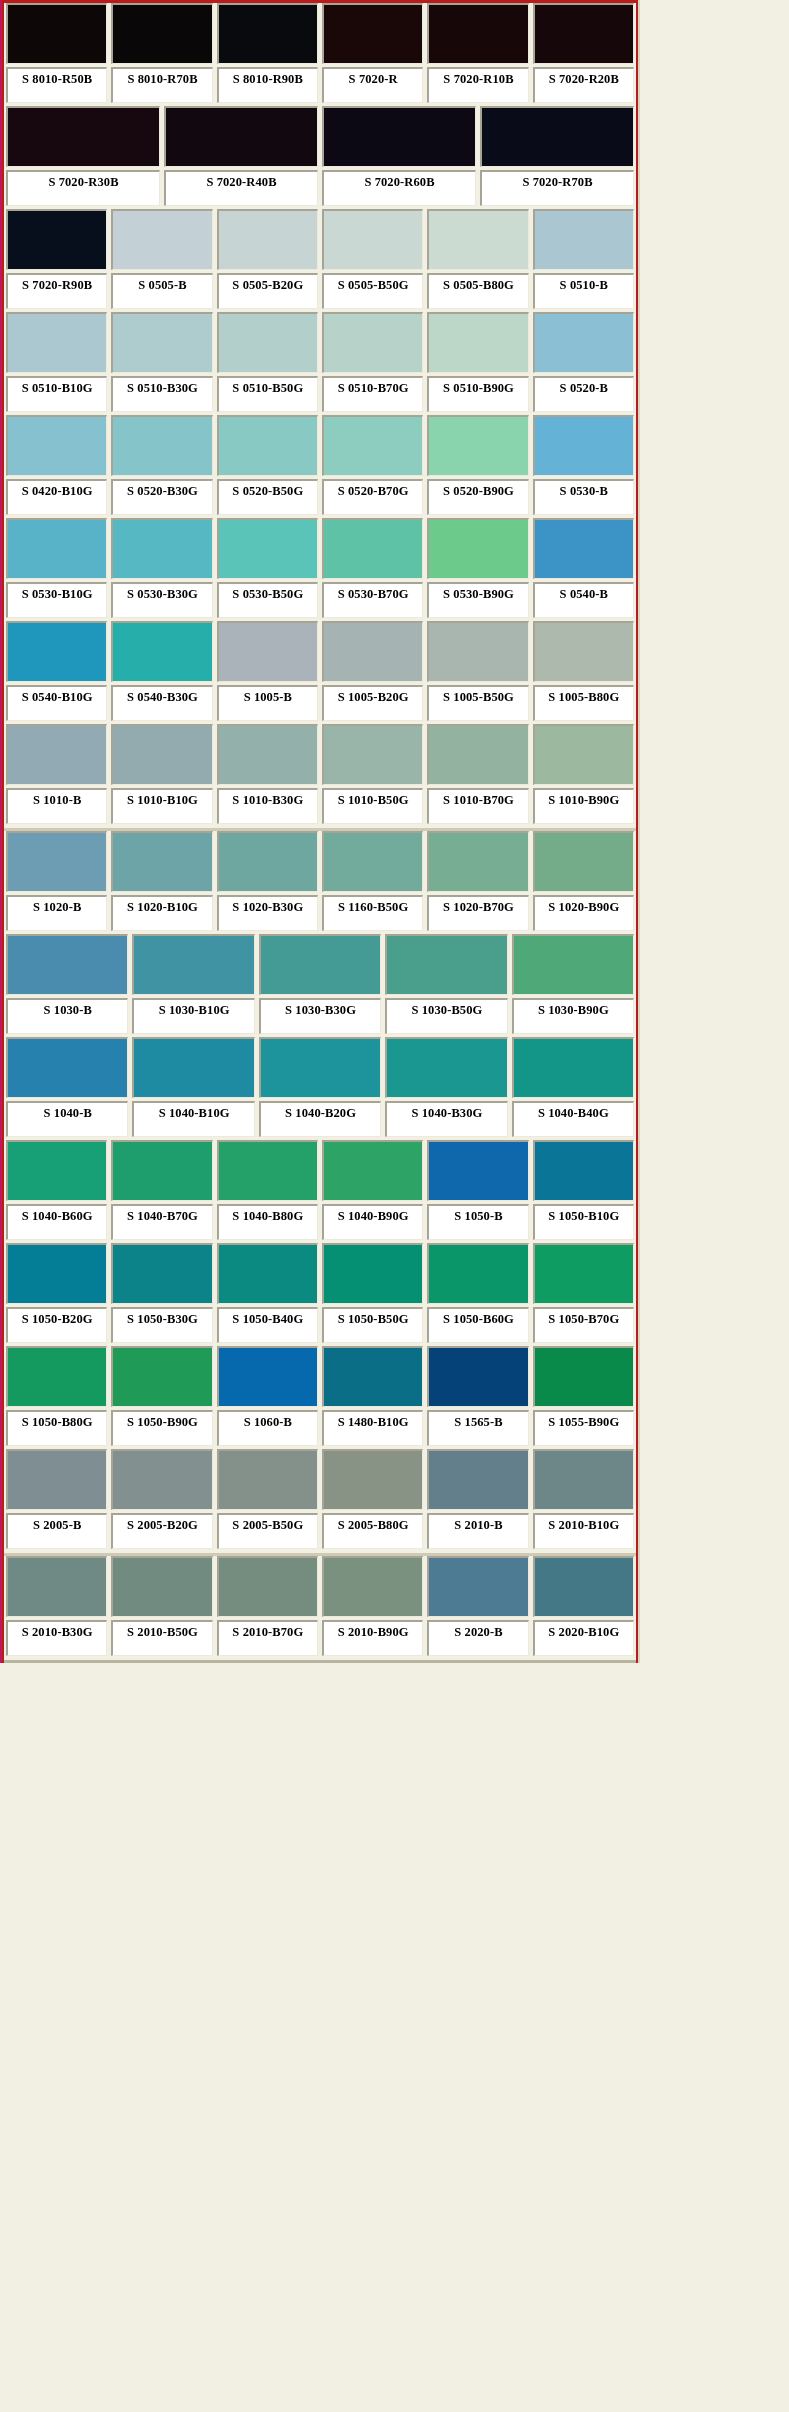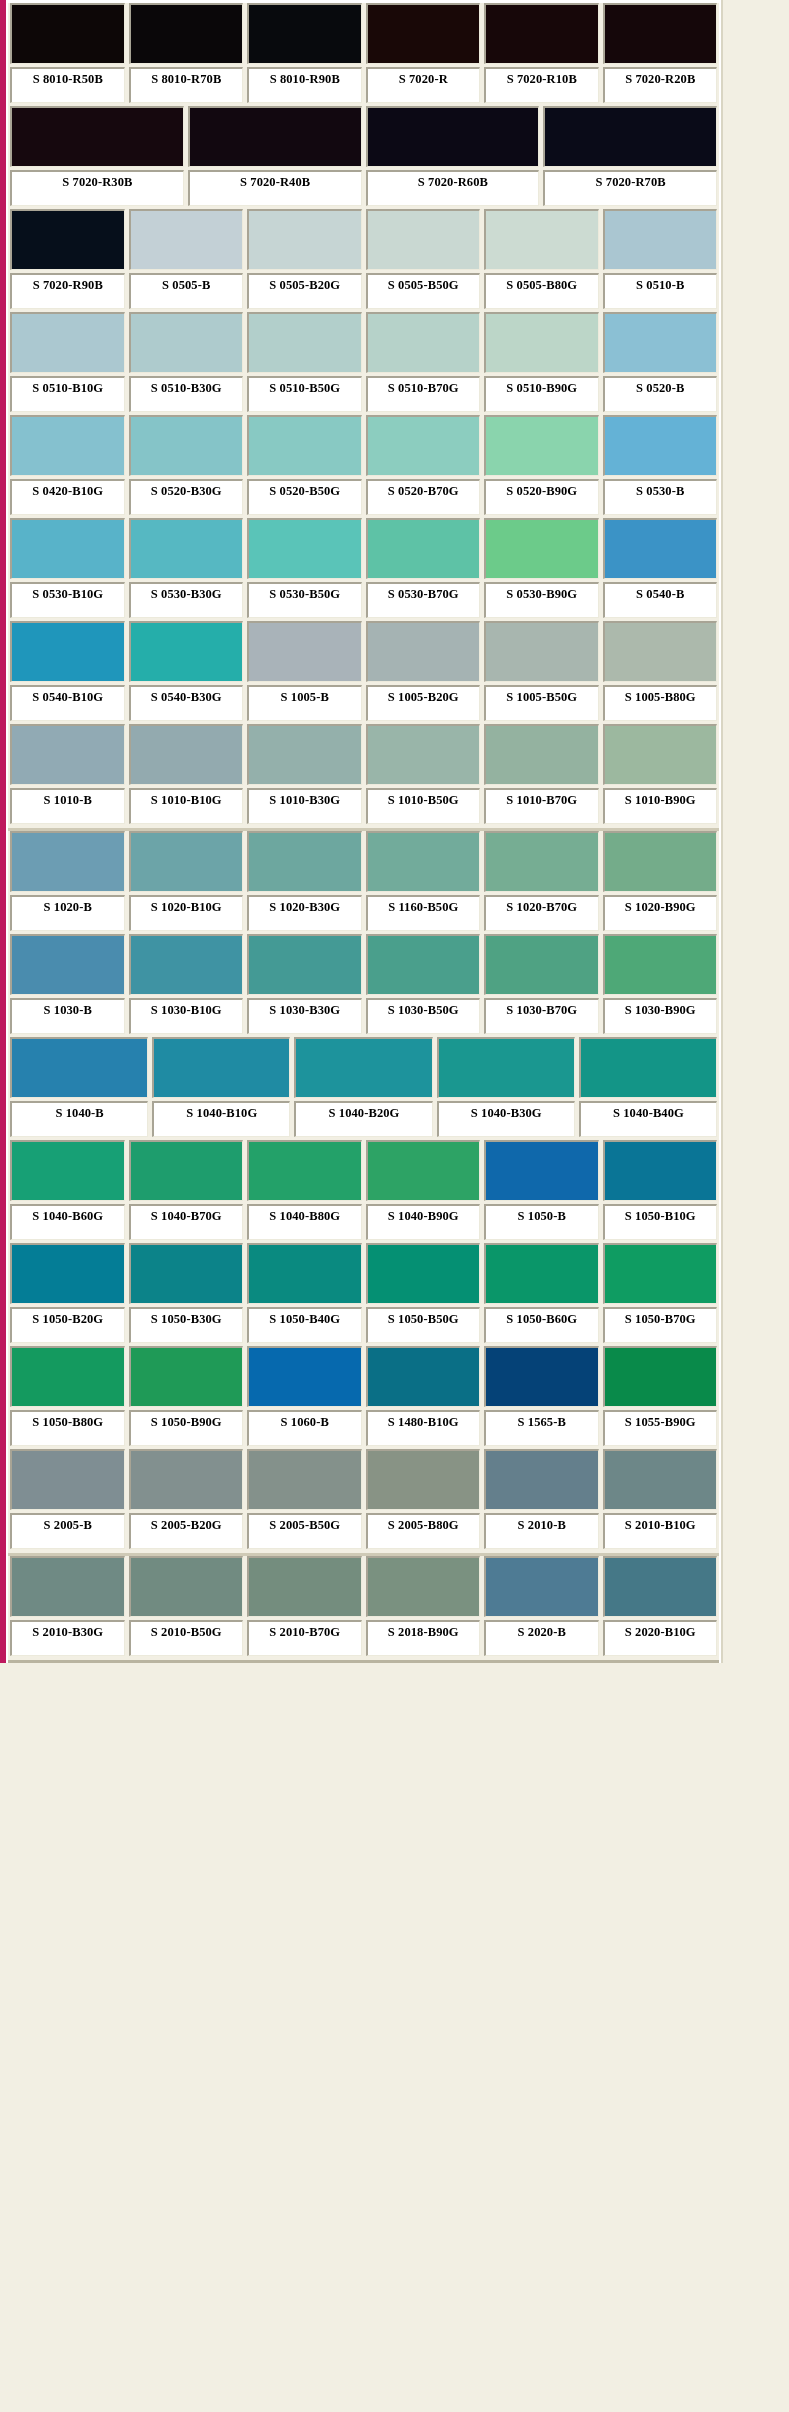--- a/index.html
+++ b/index.html
@@ -8,25 +8,25 @@
     padding: 0;
     background: #f2efe3;
   }
   body {
     width: 789px;
     height: 2412px;
     font-family: "Liberation Serif", "DejaVu Serif", serif;
     overflow: hidden;
   }
   #chart {
-    width: 723px;
+    width: 640px;
     box-sizing: border-box;
-    background: #ffffff;
+    background: #b91c1c;
     padding: 3px 2px 0 2px;
-    border-left: 6px solid #be185d;
+    border-left: 2px solid #be185d;
     border-right: 2px solid #d9d5c3;
   }
   .band {
     display: block;
     background: #f2efe3;
     border-bottom: 3px solid #cfcab6;
     padding: 0 0 1px 0;
   }
   .band.last {
     border-bottom: 3px solid #b9b4a0;
@@ -429,26 +429,20 @@
             <span class="lbl">S 1030-B30G</span>
           </div>
         </div>
         <div class="cell">
           <div class="chip" style="background: rgb(74, 159, 140);"></div>
           <div class="labelbox">
             <span class="lbl">S 1030-B50G</span>
           </div>
         </div>
         <div class="cell">
-          <div class="chip" style="background: rgb(79, 162, 131);"></div>
-          <div class="labelbox">
-            <span class="lbl">S 1030-B70G</span>
-          </div>
-        </div>
-        <div class="cell">
           <div class="chip" style="background: rgb(78, 168, 119);"></div>
           <div class="labelbox">
             <span class="lbl">S 1030-B90G</span>
           </div>
         </div>
       </div>
       <div class="row">
         <div class="cell">
           <div class="chip" style="background: rgb(38, 129, 174);"></div>
           <div class="labelbox">
@@ -649,21 +643,21 @@
         </div>
         <div class="cell">
           <div class="chip" style="background: rgb(116, 141, 126);"></div>
           <div class="labelbox">
             <span class="lbl">S 2010-B70G</span>
           </div>
         </div>
         <div class="cell">
           <div class="chip" style="background: rgb(122, 145, 128);"></div>
           <div class="labelbox">
-            <span class="lbl">S 2018-B90G</span>
+            <span class="lbl">S 2010-B90G</span>
           </div>
         </div>
         <div class="cell">
           <div class="chip" style="background: rgb(78, 123, 148);"></div>
           <div class="labelbox">
             <span class="lbl">S 2020-B</span>
           </div>
         </div>
         <div class="cell">
           <div class="chip" style="background: rgb(69, 120, 135);"></div>

